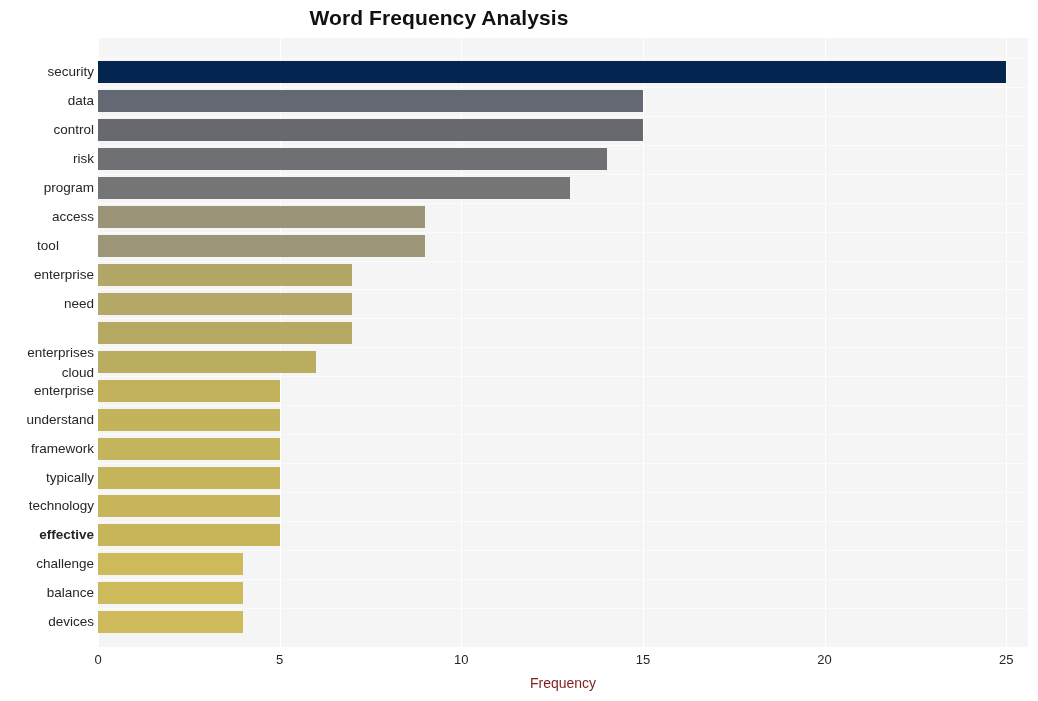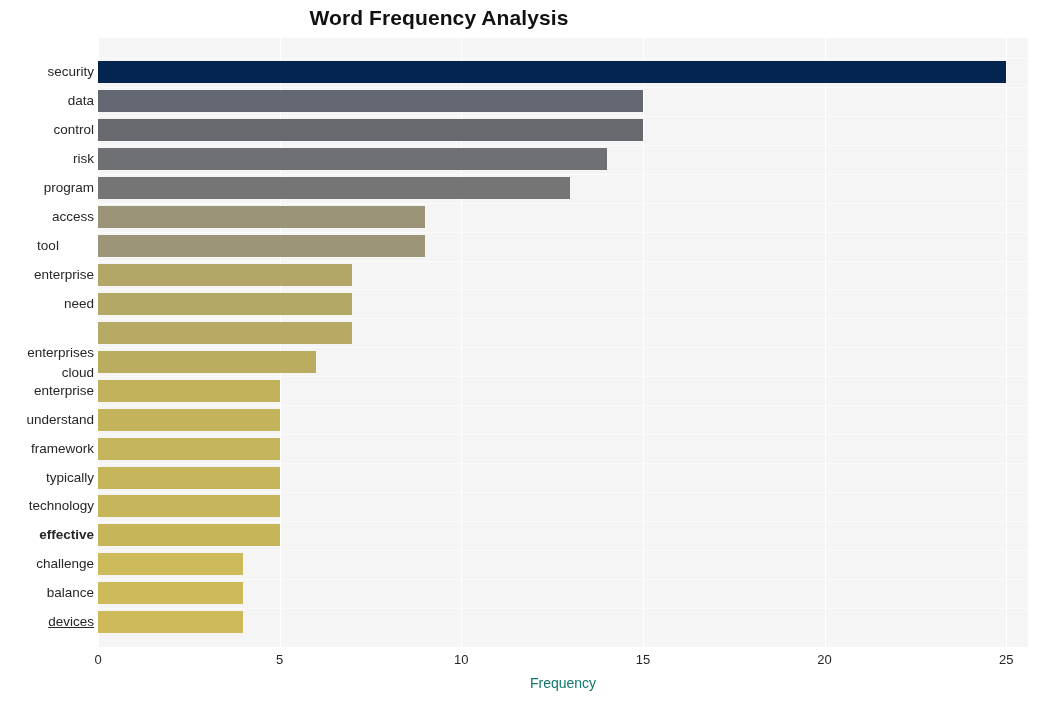--- a/index.html
+++ b/index.html
@@ -105,21 +105,21 @@
     white-space: nowrap;
   }
 
   #x-axis-label {
     position: absolute;
     left: 98px;
     top: 675px;
     width: 930px;
     text-align: center;
     font-size: 14px;
-    color: #0f766e;
+    color: #7f1d1d;
   }
 </style>
 </head>
 <body>
 
 <div id="chart-root">
 
   <div id="chart-title">Word Frequency Analysis</div>
 
   <div id="plot-area">
@@ -188,21 +188,21 @@
       <div class="ytick" style="top: 283.846px; margin-top: 40px;">cloud</div>
       <div class="ytick" style="top: 304px;">enterprises</div>
       <div class="ytick" style="top: 341.708px;">enterprise</div>
       <div class="ytick" style="top: 370.639px;">understand</div>
       <div class="ytick" style="top: 399.57px;">framework</div>
       <div class="ytick" style="top: 428.501px;">typically</div>
       <div class="ytick" style="top: 457.432px;">technology</div>
       <div class="ytick" style="top: 486.363px; font-weight: bold;">effective</div>
       <div class="ytick" style="top: 515.295px;">challenge</div>
       <div class="ytick" style="top: 544.226px;">balance</div>
-      <div class="ytick" style="top: 573.157px; text-decoration: underline;">devices</div>
+      <div class="ytick" style="top: 573.157px;">devices</div>
     </div>
 
   <div id="x-axis">
       <div class="xtick" style="left: 0px;">0</div>
       <div class="xtick" style="left: 181.641px;">5</div>
       <div class="xtick" style="left: 363.281px;">10</div>
       <div class="xtick" style="left: 544.922px;">15</div>
       <div class="xtick" style="left: 726.562px;">20</div>
       <div class="xtick" style="left: 908.203px;">25</div>
     </div>

